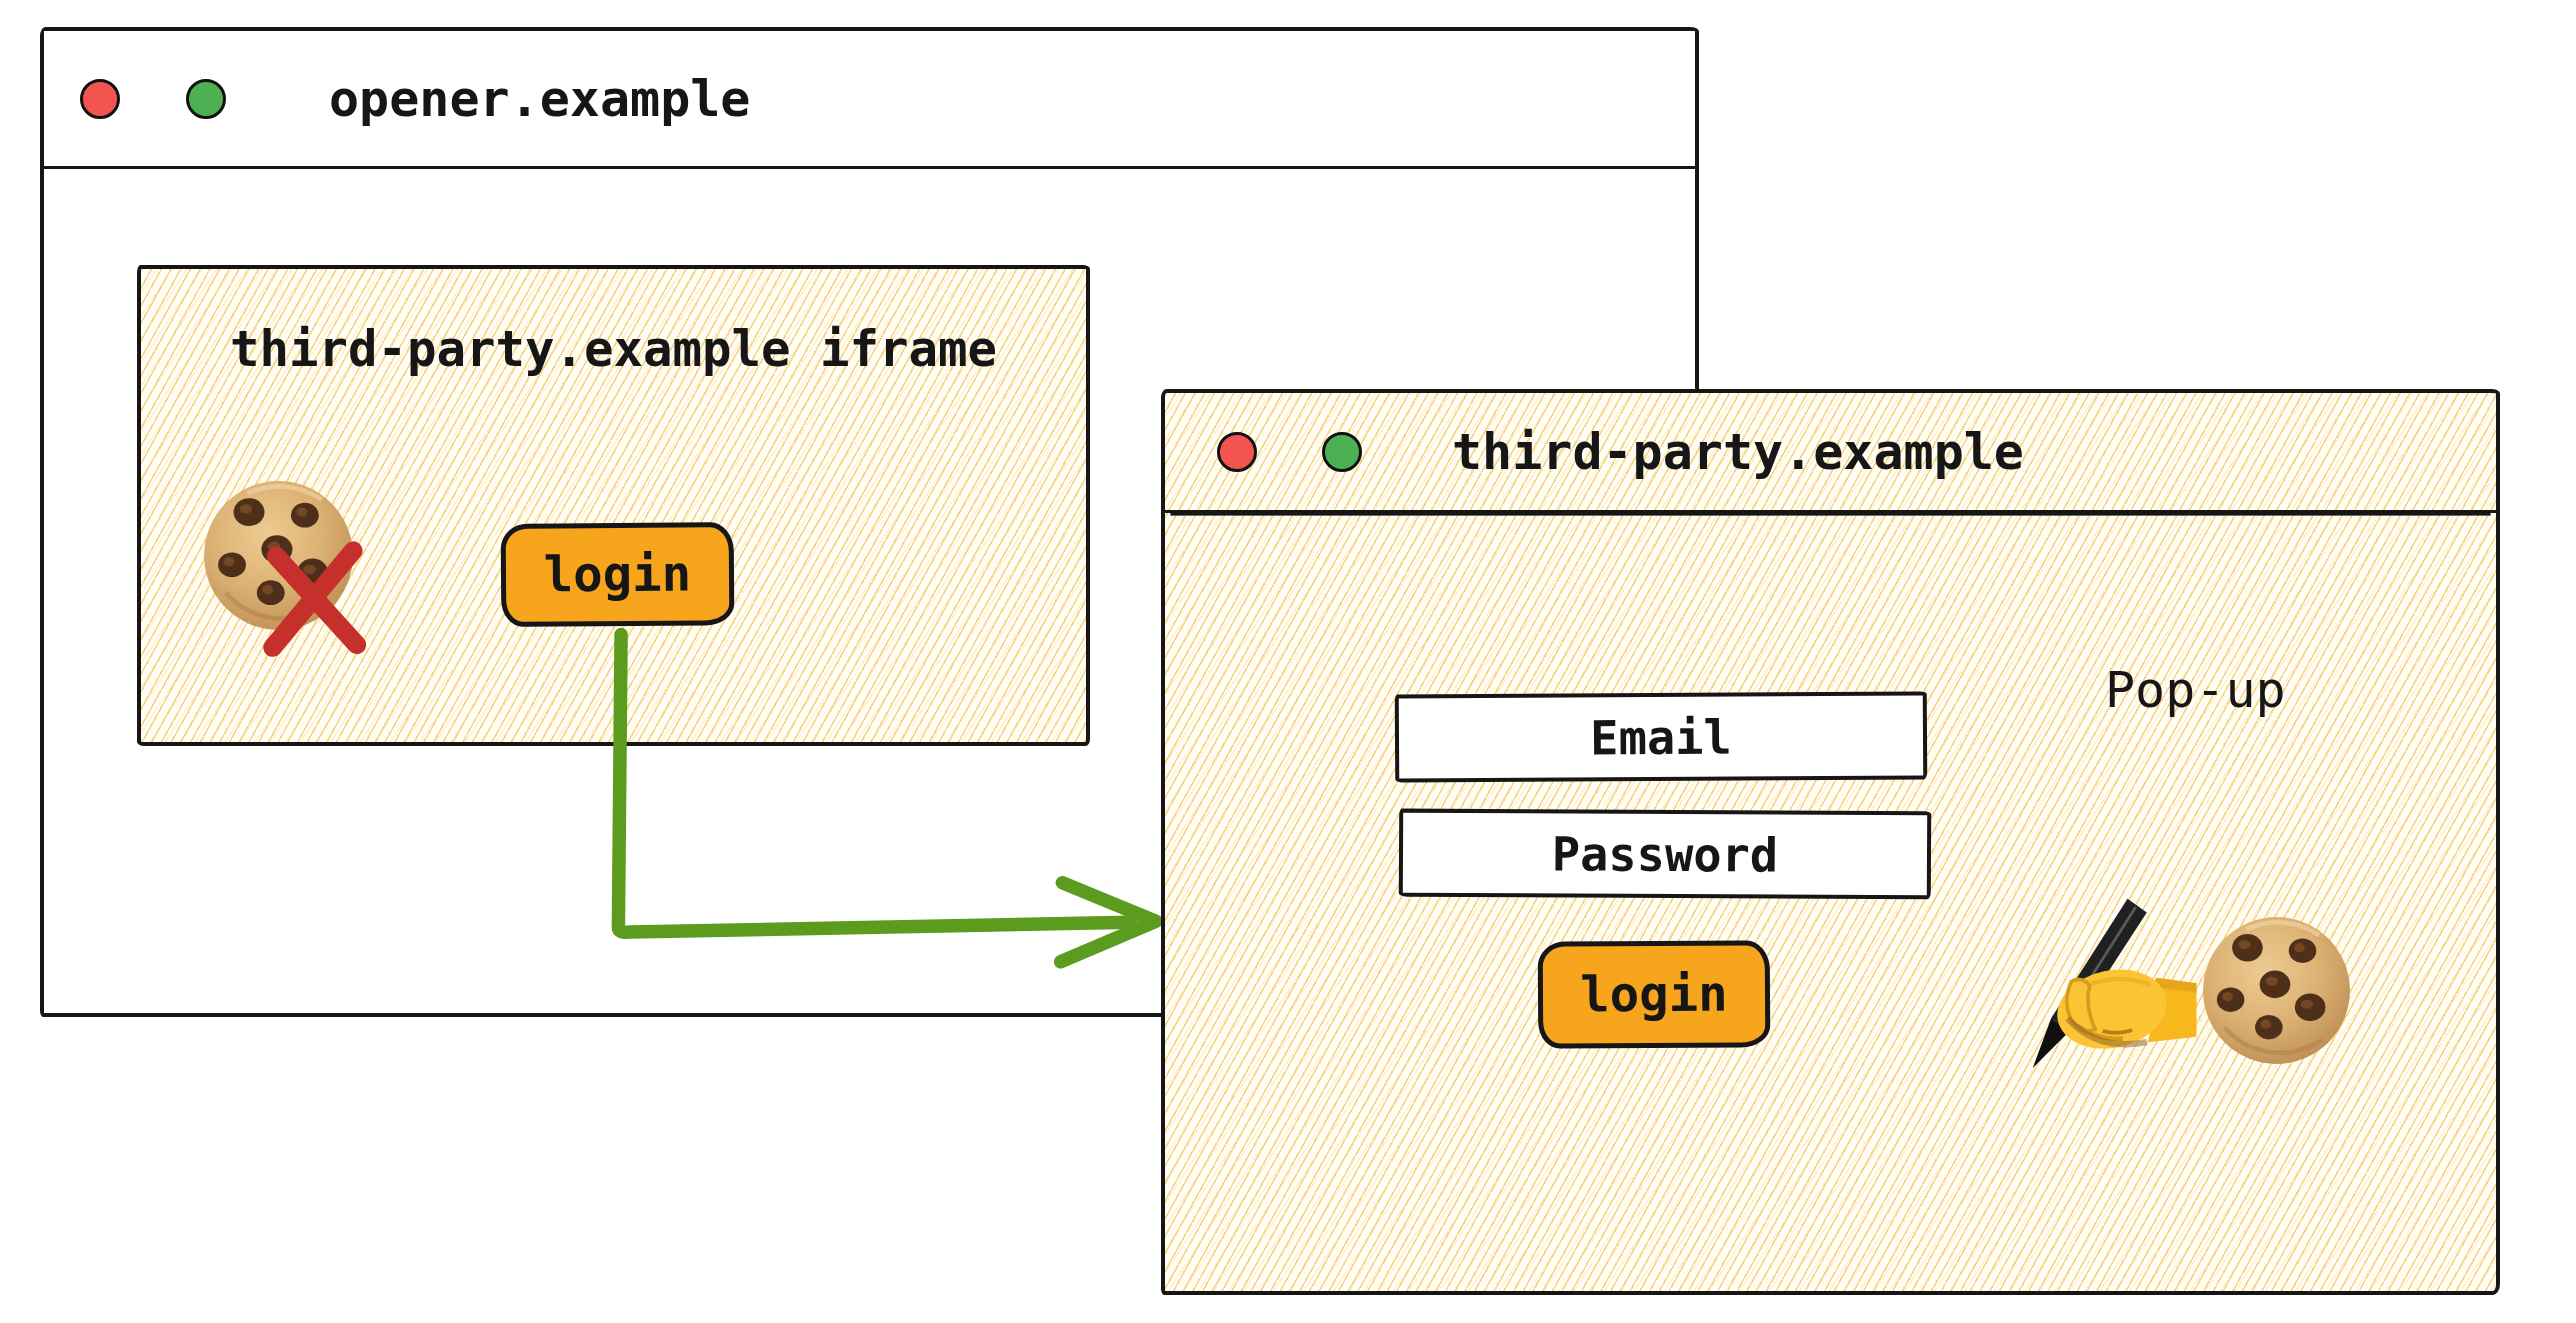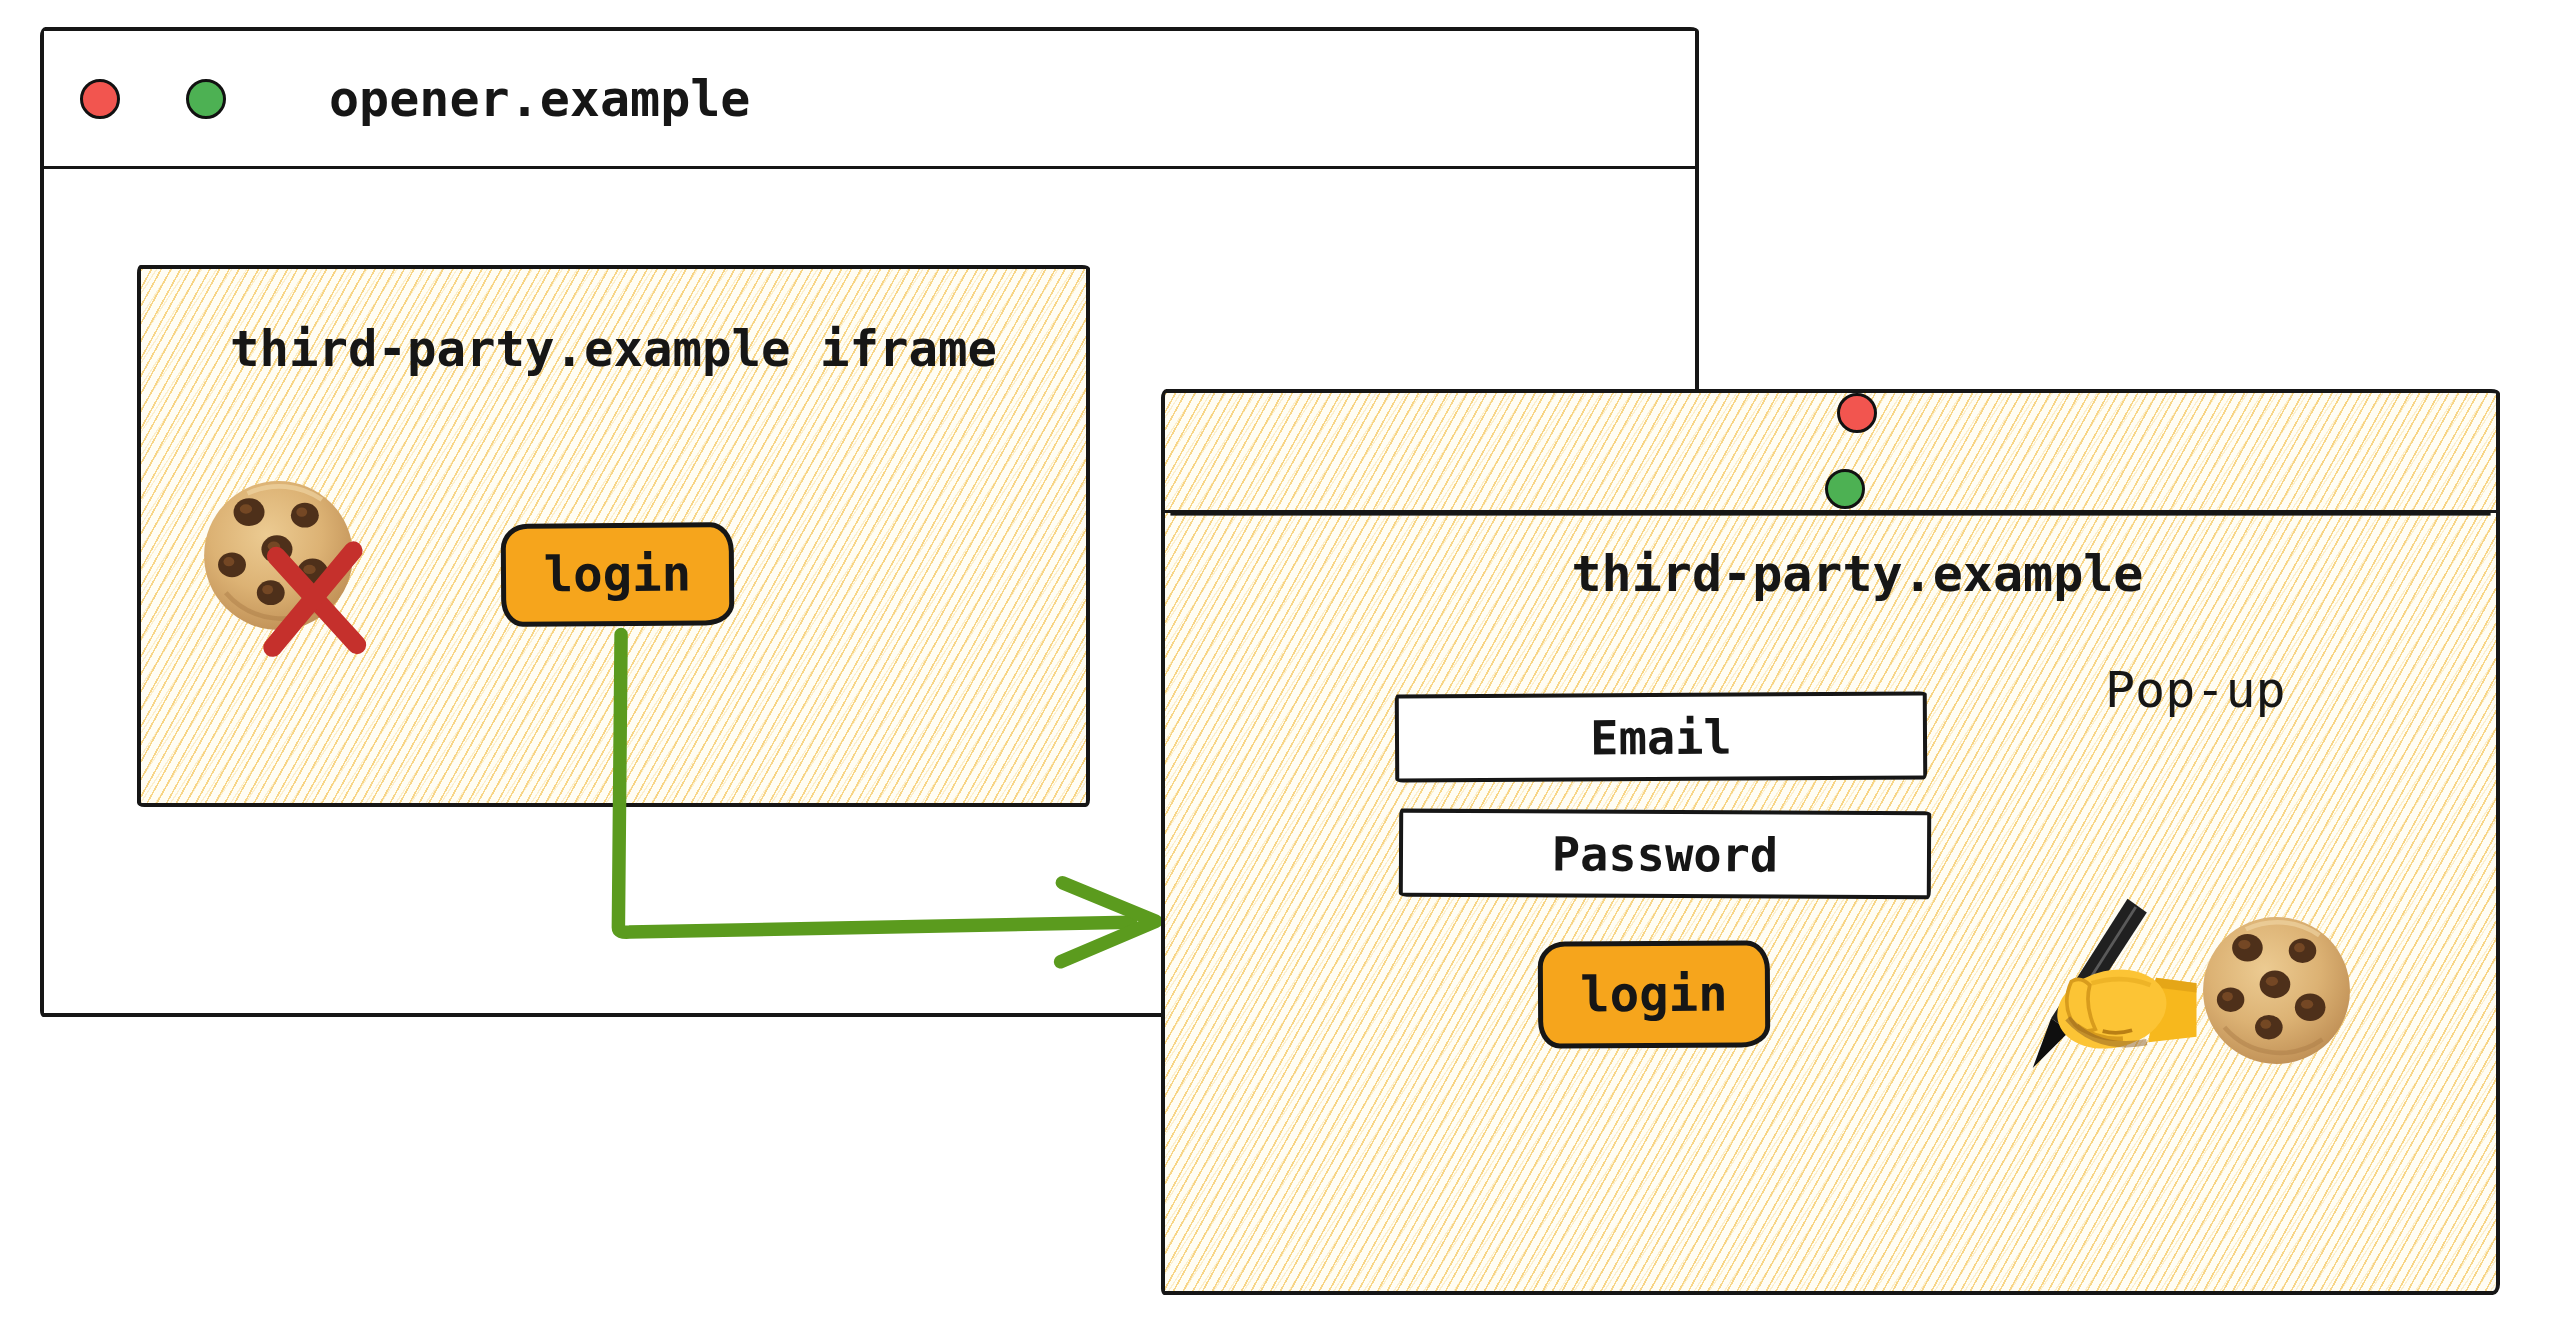--- a/index.html
+++ b/index.html
@@ -109,21 +109,21 @@
   </defs>
 </svg>
 
 <div class="window" style="left:40px;top:27px;width:1659px;height:990px;background:#ffffff;">
   <div class="titlebar" style="height:135px;background:#ffffff;">
     <span class="dot" style="margin-left:36px;background:#f2554f;"></span>
     <span class="dot" style="margin-left:30px;background:#4db153;"></span>
     <span class="win-title" style="margin-left:67px;">opener.example</span>
   </div>
 
-  <div class="hatch" style="position:absolute;left:93px;top:234px;width:953px;height:542px;
+  <div class="hatch" style="position:absolute;left:93px;top:234px;width:953px;height:481px;
               border:4.5px solid #161616;box-sizing:border-box;
               border-radius:3.6px 8px 4.5px 7.2px / 8px 3.6px 7.2px 4.5px;">
     <div style="position:absolute;left:0;right:0;top:52px;text-align:center;
                 font-weight:700;font-size:49px;">third-party.example iframe</div>
 
     <svg class="icon-svg" style="left:60px;top:209px;" width="155" height="155" viewBox="0 0 100 100">
       <use href="#cookie-shape"></use>
     </svg>
     <svg class="icon-svg" style="left:120px;top:271px;" width="111" height="111" viewBox="0 0 124 124">
       <use href="#cross-shape"></use>
@@ -134,21 +134,21 @@
 </div>
 
 <svg class="abs" style="left:0;top:0;z-index:3;pointer-events:none;" width="2576" height="1324" viewBox="0 0 2866 1473">
   <g stroke="#5b9b1e" stroke-width="15" fill="none" stroke-linecap="round" stroke-linejoin="round">
     <path d="M691 706 L688 1032 Q688 1038 700 1037 L1258 1026"></path>
     <path d="M1182 982 L1286 1025 L1180 1070"></path>
   </g>
 </svg>
 
 <div class="window hatch" style="left:1161px;top:389px;width:1339px;height:906px;z-index:4;">
-  <div class="titlebar double" style="height:117px;flex-direction:column;">
+  <div class="titlebar double" style="height:117px;">
     <span class="dot" style="margin-left:52px;background:#f2554f;"></span>
     <span class="dot" style="margin-left:29px;background:#4db153;"></span>
     <span class="win-title" style="margin-left:54px;">third-party.example</span>
   </div>
 
   <div class="label-txt" style="position:absolute;left:940px;top:268px;">Pop-up</div>
 
   <div class="sketch-box" style="left:230px;top:300px;width:532px;height:88px;transform:rotate(-.35deg);">Email</div>
 
   <div class="sketch-box" style="left:234px;top:417px;width:532px;height:88px;transform:rotate(.3deg);">Password</div>

